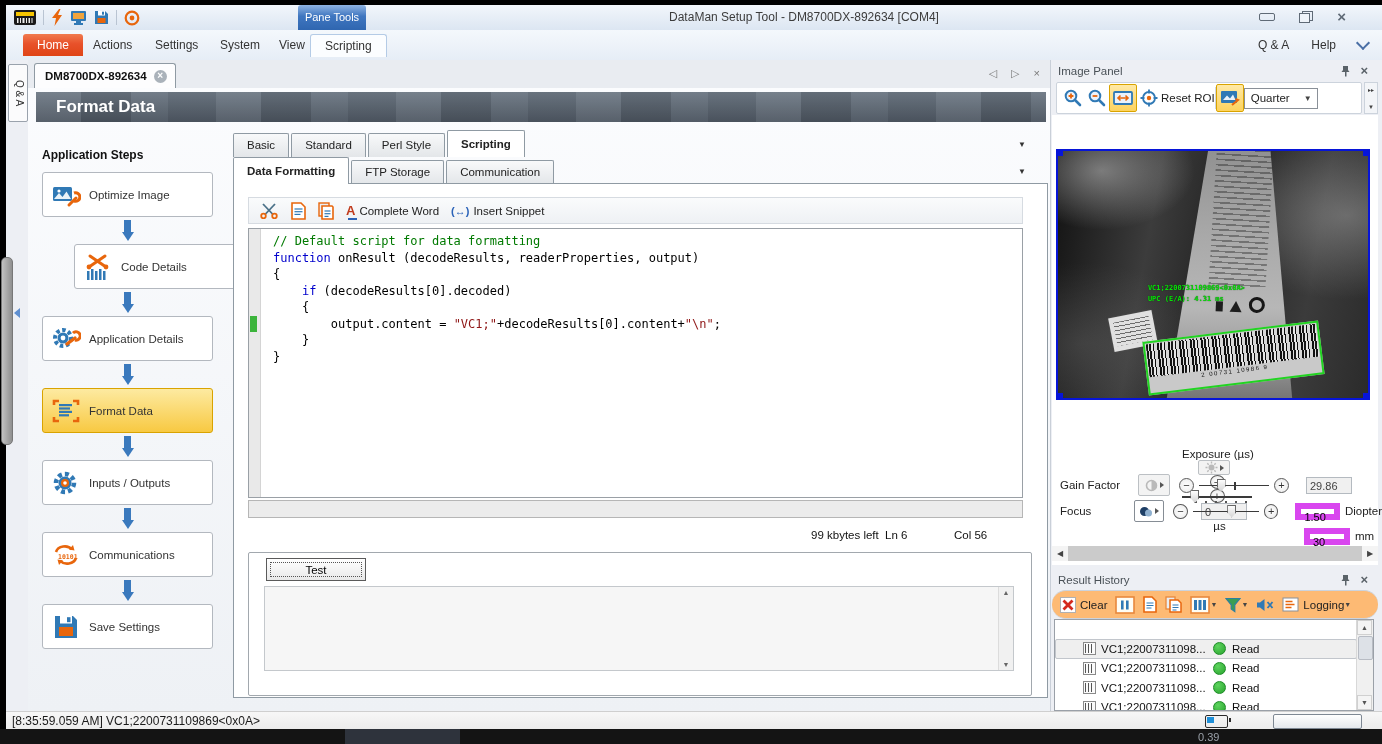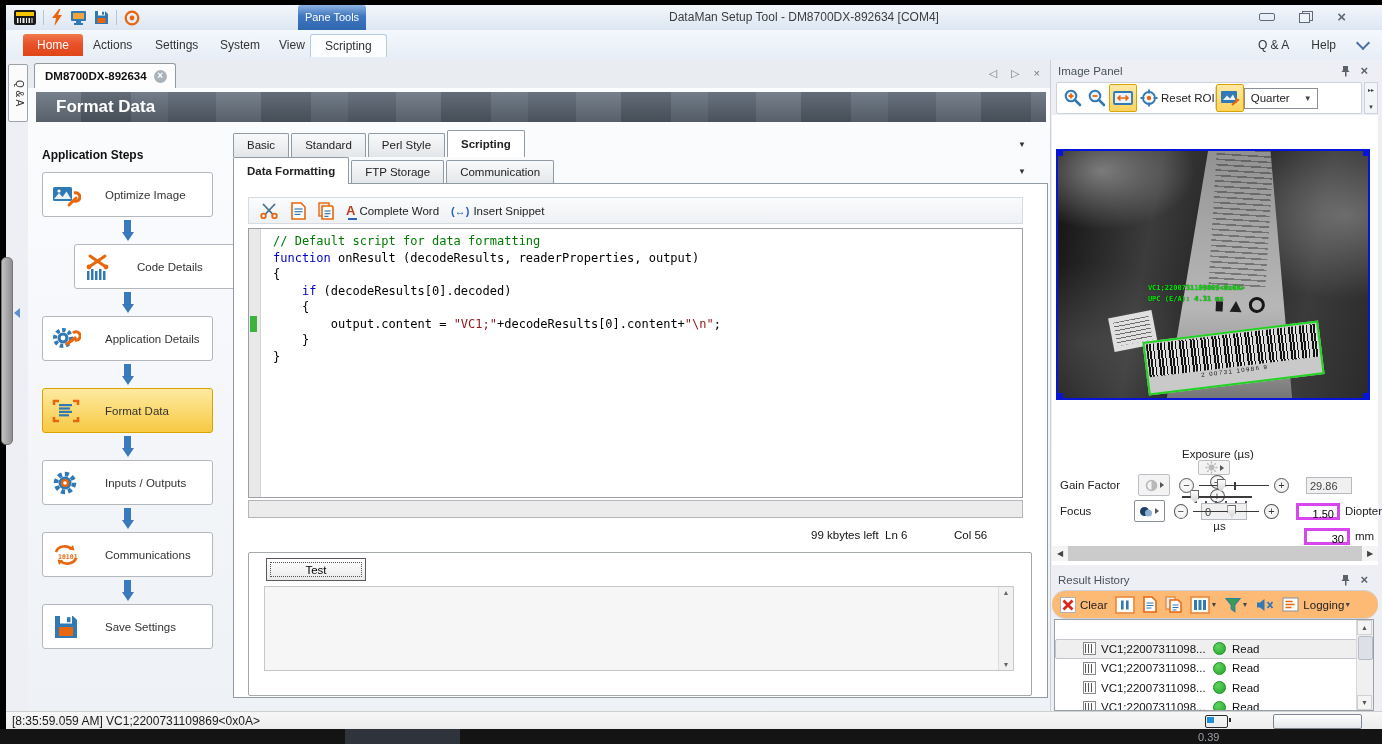--- a/index.html
+++ b/index.html
@@ -41,21 +41,21 @@
   .doc-tabs{left:28px;top:60px;width:1022px;height:28px;background:#e9ecf1;}
   .dtab{position:absolute;left:6px;top:3px;height:24px;background:#fdfdfe;border:1px solid #8f9aa3;border-bottom:none;border-radius:3px 3px 0 0;display:flex;align-items:center;gap:7px;padding:0 8px 0 10px;font-size:11.5px;font-weight:bold;color:#111;}
   .dtab-close{width:13px;height:13px;border-radius:50%;background:#aab2ba;color:#fff;font-size:10px;line-height:12px;text-align:center;font-weight:bold;}
   .dnav{position:absolute;top:7px;display:flex;gap:14px;color:#777;font-size:11px;right:10px;}
 
   
   .doccontent{left:28px;top:88px;width:1022px;height:623px;background:linear-gradient(#fbfcfe,#eef1f5);}
   .pagehdr{left:36px;top:92px;width:1010px;height:30px;color:#fff;font-size:17px;font-weight:bold;line-height:30px;padding-left:20px;box-sizing:border-box;
     background:repeating-linear-gradient(90deg,rgba(255,255,255,.06) 0 45px,rgba(0,0,0,.10) 45px 95px,rgba(255,255,255,.03) 95px 132px,rgba(0,0,0,.05) 132px 180px),linear-gradient(#6e7985,#4d5661);}
   .steps-heading{left:42px;top:148px;font-size:12px;font-weight:bold;color:#111;}
-  .step{left:42px;width:171px;height:45px;background:#fff;border:1px solid #b3b8bf;border-radius:3px;display:flex;align-items:center;gap:24px;padding-left:8px;box-sizing:border-box;font-size:11.5px;color:#333;}
+  .step{left:42px;width:171px;height:45px;background:#fff;border:1px solid #b3b8bf;border-radius:3px;display:flex;align-items:center;gap:8px;padding-left:8px;box-sizing:border-box;font-size:11.5px;color:#333;}
   .step.sel{background:linear-gradient(#fdeaa1,#f8c942);border:1px solid #d9a300;}
   .flow{left:121px;width:13px;height:21px;}
   .flow i{display:block;margin:0 auto;width:7px;height:12px;background:#3a79bd;}
   .flow::after{content:"";display:block;margin:0 auto;width:0;height:0;border-left:6.5px solid transparent;border-right:6.5px solid transparent;border-top:9px solid #3a79bd;}
 
   
   .tabrow{display:flex;gap:2px;align-items:flex-end;}
   .tabrow1{left:233px;top:131px;height:26px;}
   .tabrow2{left:233px;top:157px;height:27px;}
   .ftab{height:23px;line-height:23px;padding:0 13px;font-size:11.5px;color:#222;background:linear-gradient(#f8f9fa,#e3e6e9);border:1px solid #8f9aa3;border-bottom:none;border-radius:2px 2px 0 0;}
@@ -135,21 +135,21 @@
   .ibtn{width:30px;height:20px;border:1px solid #bcc0c4;background:#f3f3f3;border-radius:2px;display:flex;align-items:center;justify-content:center;gap:2px;margin-right:6px;}
   .ibtn.en{background:#fff;border-color:#868d95;}
   .ibtn .da{width:0;height:0;border-top:3px solid transparent;border-bottom:3px solid transparent;border-left:4px solid #555;}
   .cbtn{width:15px;height:15px;border-radius:50%;border:1.4px solid #5a5a5a;background:radial-gradient(#fff,#e8e8e8);color:#333;font-size:11px;line-height:12px;text-align:center;box-sizing:border-box;margin:0 3px;}
   .strack{position:relative;width:70px;height:15px;margin:0 2px;}
   .strack .line{position:absolute;left:0;right:0;top:7px;height:1.5px;background:#3a3a3a;}
   .strack .ticks{position:absolute;left:18%;right:2%;top:12px;height:2px;background:repeating-linear-gradient(90deg,#555 0 2px,transparent 2px 10px);}
   .strack .midtick{position:absolute;left:50%;top:4px;width:1.5px;height:8px;background:#3a3a3a;}
   .thumb{position:absolute;top:1px;width:9px;height:13px;background:linear-gradient(#fdfdfd,#d5d5d5);border:1px solid #666;box-sizing:border-box;clip-path:polygon(0 0,100% 0,100% 62%,50% 100%,0 62%);}
   .vbox{width:46px;height:17px;border:1px solid #b4bac0;background:#f0f0f0;font-size:11px;color:#444;line-height:16px;padding:0 3px;box-sizing:border-box;margin-left:14px;}
-  .vbox.en{background:#fff;border:3px solid #d946ef;color:#000;text-align:right;}
+  .vbox.en{background:#fff;border:6px solid #d946ef;color:#000;}
   .unit{margin-left:5px;}
 
   .ip-hscroll{left:1052px;top:546px;width:326px;height:15px;background:#cbcbcb;display:flex;justify-content:space-between;}
   .harr{width:16px;height:15px;background:#f4f4f4;color:#444;font-size:8px;line-height:15px;text-align:center;}
 
   .rh-toolbar{left:1052px;top:590px;width:326px;height:29px;background:#fdba74;border-top:1px solid #ccd3dc;border-bottom:1px solid #ccd3dc;display:flex;align-items:center;gap:8px;padding-left:8px;box-sizing:border-box;font-size:11.5px;color:#222;border-radius:14px;}
   .rh-toolbar .arr{font-size:7px;color:#444;margin-left:-4px;}
 
   .rh-table{left:1054px;top:619px;width:320px;height:92px;background:#fff;border:1px solid #9aa0a8;box-sizing:border-box;overflow:hidden;}
   .rh-hdr{display:flex;height:19px;background:linear-gradient(#fdfdfd,#e2e2e2);border-bottom:1px solid #b6b6b6;font-size:11.5px;color:#222;}

